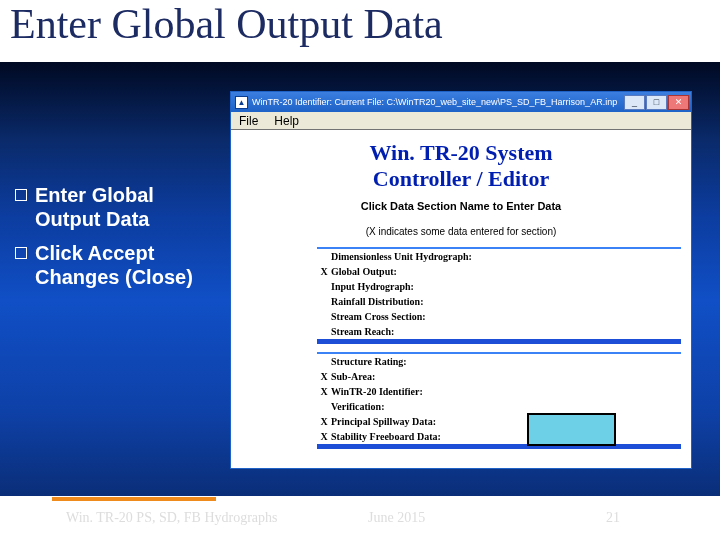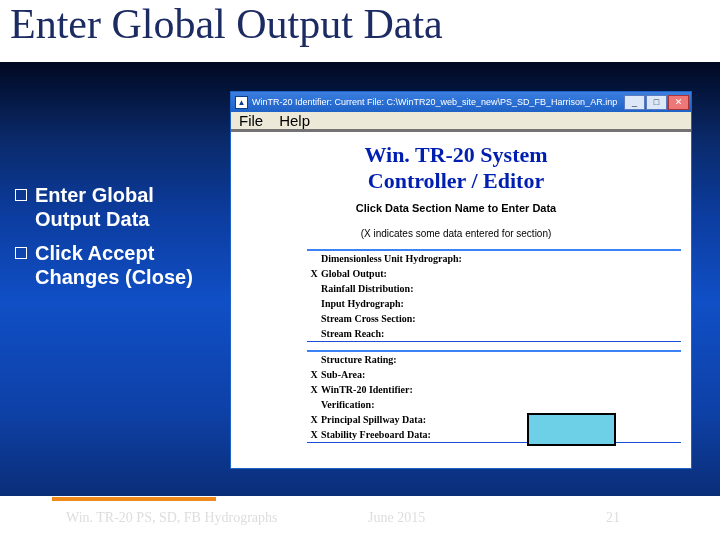--- a/index.html
+++ b/index.html
@@ -15,35 +15,35 @@
 .footer .f2{position:absolute;left:368px}
 .footer .f3{position:absolute;right:56px}
 .orange-bar{position:absolute;left:52px;top:497px;width:164px;height:4px;background:#ef8a1c}
 
 .win{position:absolute;left:230px;top:91px;width:460px;height:376px;background:#fff;border:1px solid #1f62c7}
 .win-titlebar{height:20px;background:linear-gradient(180deg,#3b7ee0 0%,#1f62c7 100%);display:flex;align-items:center;font-family:Tahoma,Arial,sans-serif;font-size:9px;color:#fff}
 .win-titlebar .ico{width:11px;height:11px;margin:0 4px;background:#fff;border:1px solid #0a3d91;display:flex;align-items:center;justify-content:center;font-size:8px;color:#0a3d91}
 .win-ctrls{margin-left:auto;display:flex;margin-right:2px}
 .win-ctrls .btn{width:19px;height:13px;margin-left:1px;background:#dce7f8;border:1px solid #5a7abf;font-size:9px;display:flex;align-items:center;justify-content:center;color:#234;font-family:Arial}
 .win-ctrls .btn.close{background:#e77;border-color:#a33;color:#fff}
-.win-menu{height:17px;background:#ece9d8;border-bottom:3px solid #737373;font-family:Tahoma,Arial,sans-serif;font-size:15px;color:#000;display:flex;align-items:center}
+.win-menu{height:17px;background:#ece9d8;border-bottom:1px solid #737373;font-family:Tahoma,Arial,sans-serif;font-size:12px;color:#000;display:flex;align-items:center}
 .win-menu span{margin:0 8px}
-.win-body{padding:6px 10px 0 0;font-family:Arial,Helvetica,sans-serif}
+.win-body{padding:6px 10px 0 10px;font-family:Arial,Helvetica,sans-serif}
 .app-title{text-align:center;font-family:"Comic Sans MS","Segoe Script",cursive;font-weight:700;color:#001fb0;font-size:22px;line-height:26px;margin:4px 0 8px 0}
 .app-sub{text-align:center;font-weight:700;font-size:11px}
 .app-sub2{text-align:center;font-size:10px;margin-top:14px}
 .sect-list{margin:10px 0 0 76px;font-family:"Comic Sans MS","Segoe Script",cursive;font-weight:700;font-size:10px;line-height:15px;color:#000}
 .row{display:flex}
 .row .x{width:14px;text-align:center}
 .row .lbl{flex:1}
 .row.blank{height:8px}
 .hlbox{position:absolute;left:296px;top:321px;width:85px;height:29px;background:#6ed0e6;border:2px solid #000}
 
 .s-top{border-top:2px solid #3b82f6}
-.s-bot{border-bottom:1px solid #1d4ed8}
+.s-bot{border-bottom:5px solid #1d4ed8}
 </style>
 </head>
 <body>
 <div class="slide">
 
   <div class="slide-title">Enter Global Output Data</div>
 
   <div class="blue-body"></div>
 
   <div class="bullets">
@@ -83,25 +83,25 @@
         <div class="row s-top">
             <div class="x"></div>
             <div class="lbl">Dimensionless Unit Hydrograph:</div>
           </div>
         <div class="row">
             <div class="x">X</div>
             <div class="lbl">Global Output:</div>
           </div>
         <div class="row">
             <div class="x"></div>
-            <div class="lbl">Rainfall Distribution:</div>
+            <div class="lbl">Input Hydrograph:</div>
           </div>
         <div class="row">
             <div class="x"></div>
-            <div class="lbl">Input Hydrograph:</div>
+            <div class="lbl">Rainfall Distribution:</div>
           </div>
         <div class="row">
             <div class="x"></div>
             <div class="lbl">Stream Cross Section:</div>
           </div>
         <div class="row s-bot">
             <div class="x"></div>
             <div class="lbl">Stream Reach:</div>
           </div>
         <div class="row blank"></div>

